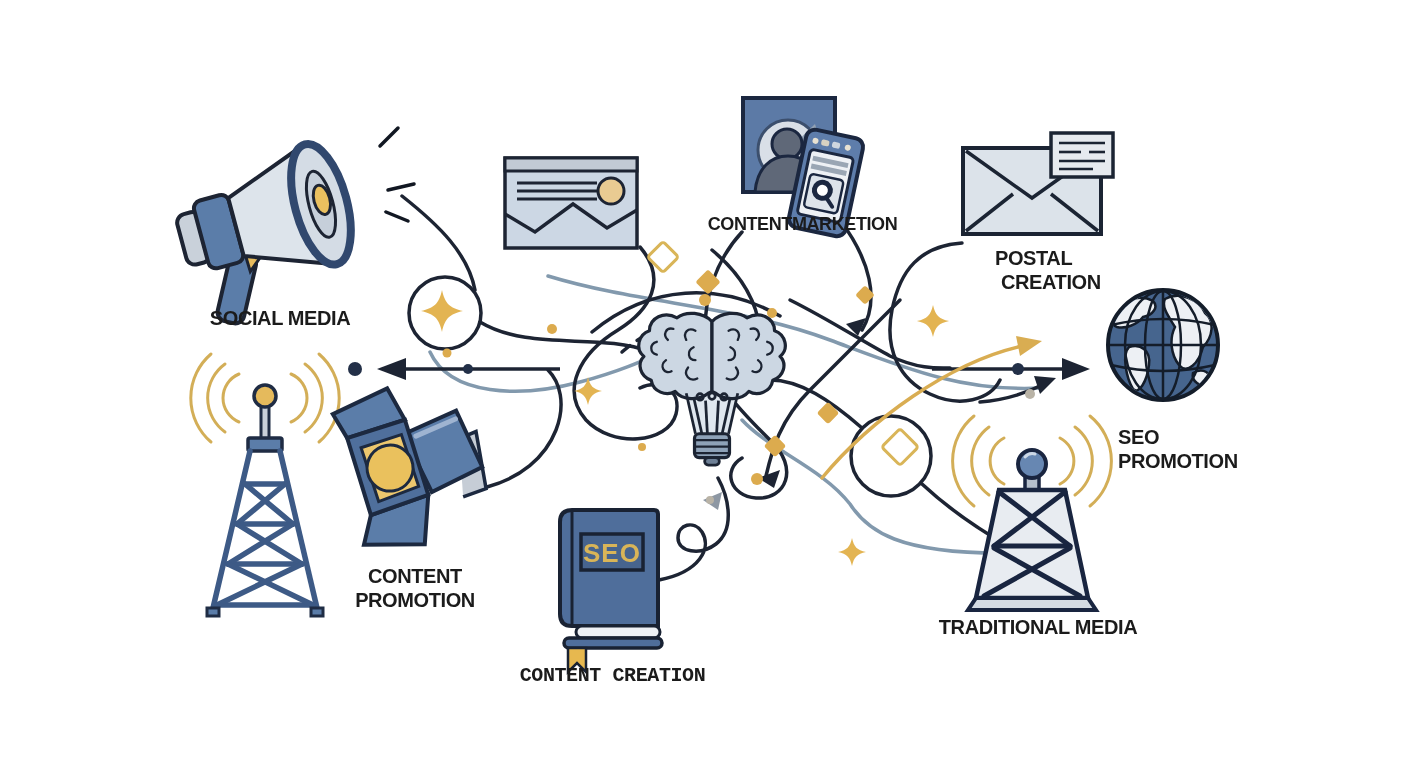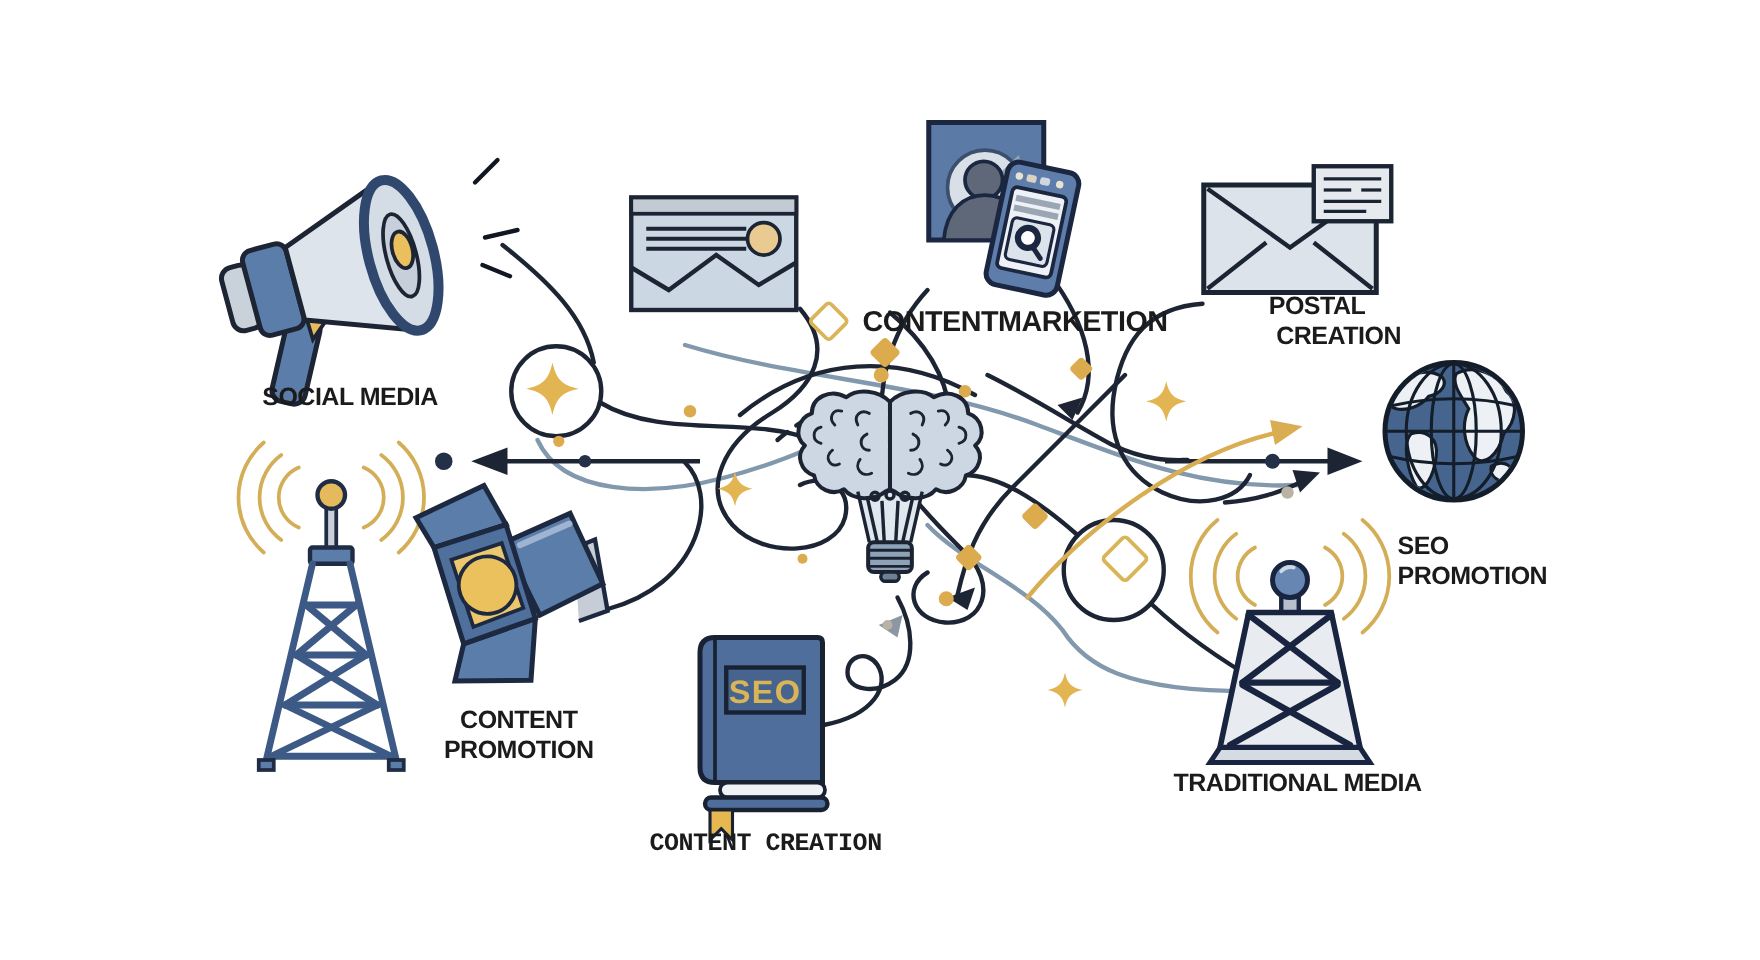--- a/index.html
+++ b/index.html
@@ -318,23 +318,23 @@
       <line x1="-19" y1="135" x2="19" y2="135"></line>
           <line x1="-19" y1="142" x2="19" y2="142"></line>
           <line x1="-19" y1="149" x2="19" y2="149"></line>
     </g>
     <rect x="-8" y="154" width="16" height="8" rx="4" fill="#6e8096" stroke="#1c2433" stroke-width="3"></rect>
   </g>
 </svg>
 
 <div class="lbl" style="left:180px;top:306px;width:200px;">SOCIAL MEDIA</div>
 
-<div class="lbl" style="left:690px;top:245px;width:225px;font-size:23px;">CONTENTMARKETION</div>
-
-<div class="lbl left" style="left:995px;top:233px;margin-left:20px;">
+<div class="lbl" style="left:690px;top:212px;width:225px;font-size:18px;">CONTENTMARKETION</div>
+
+<div class="lbl left" style="left:995px;top:246px;">
   <div>POSTAL</div>
   <div style="margin-left:6px;">CREATION</div>
 </div>
 
 <div class="lbl left" style="left:1118px;top:425px;">
   <div>SEO</div>
   <div>PROMOTION</div>
 </div>
 
 

